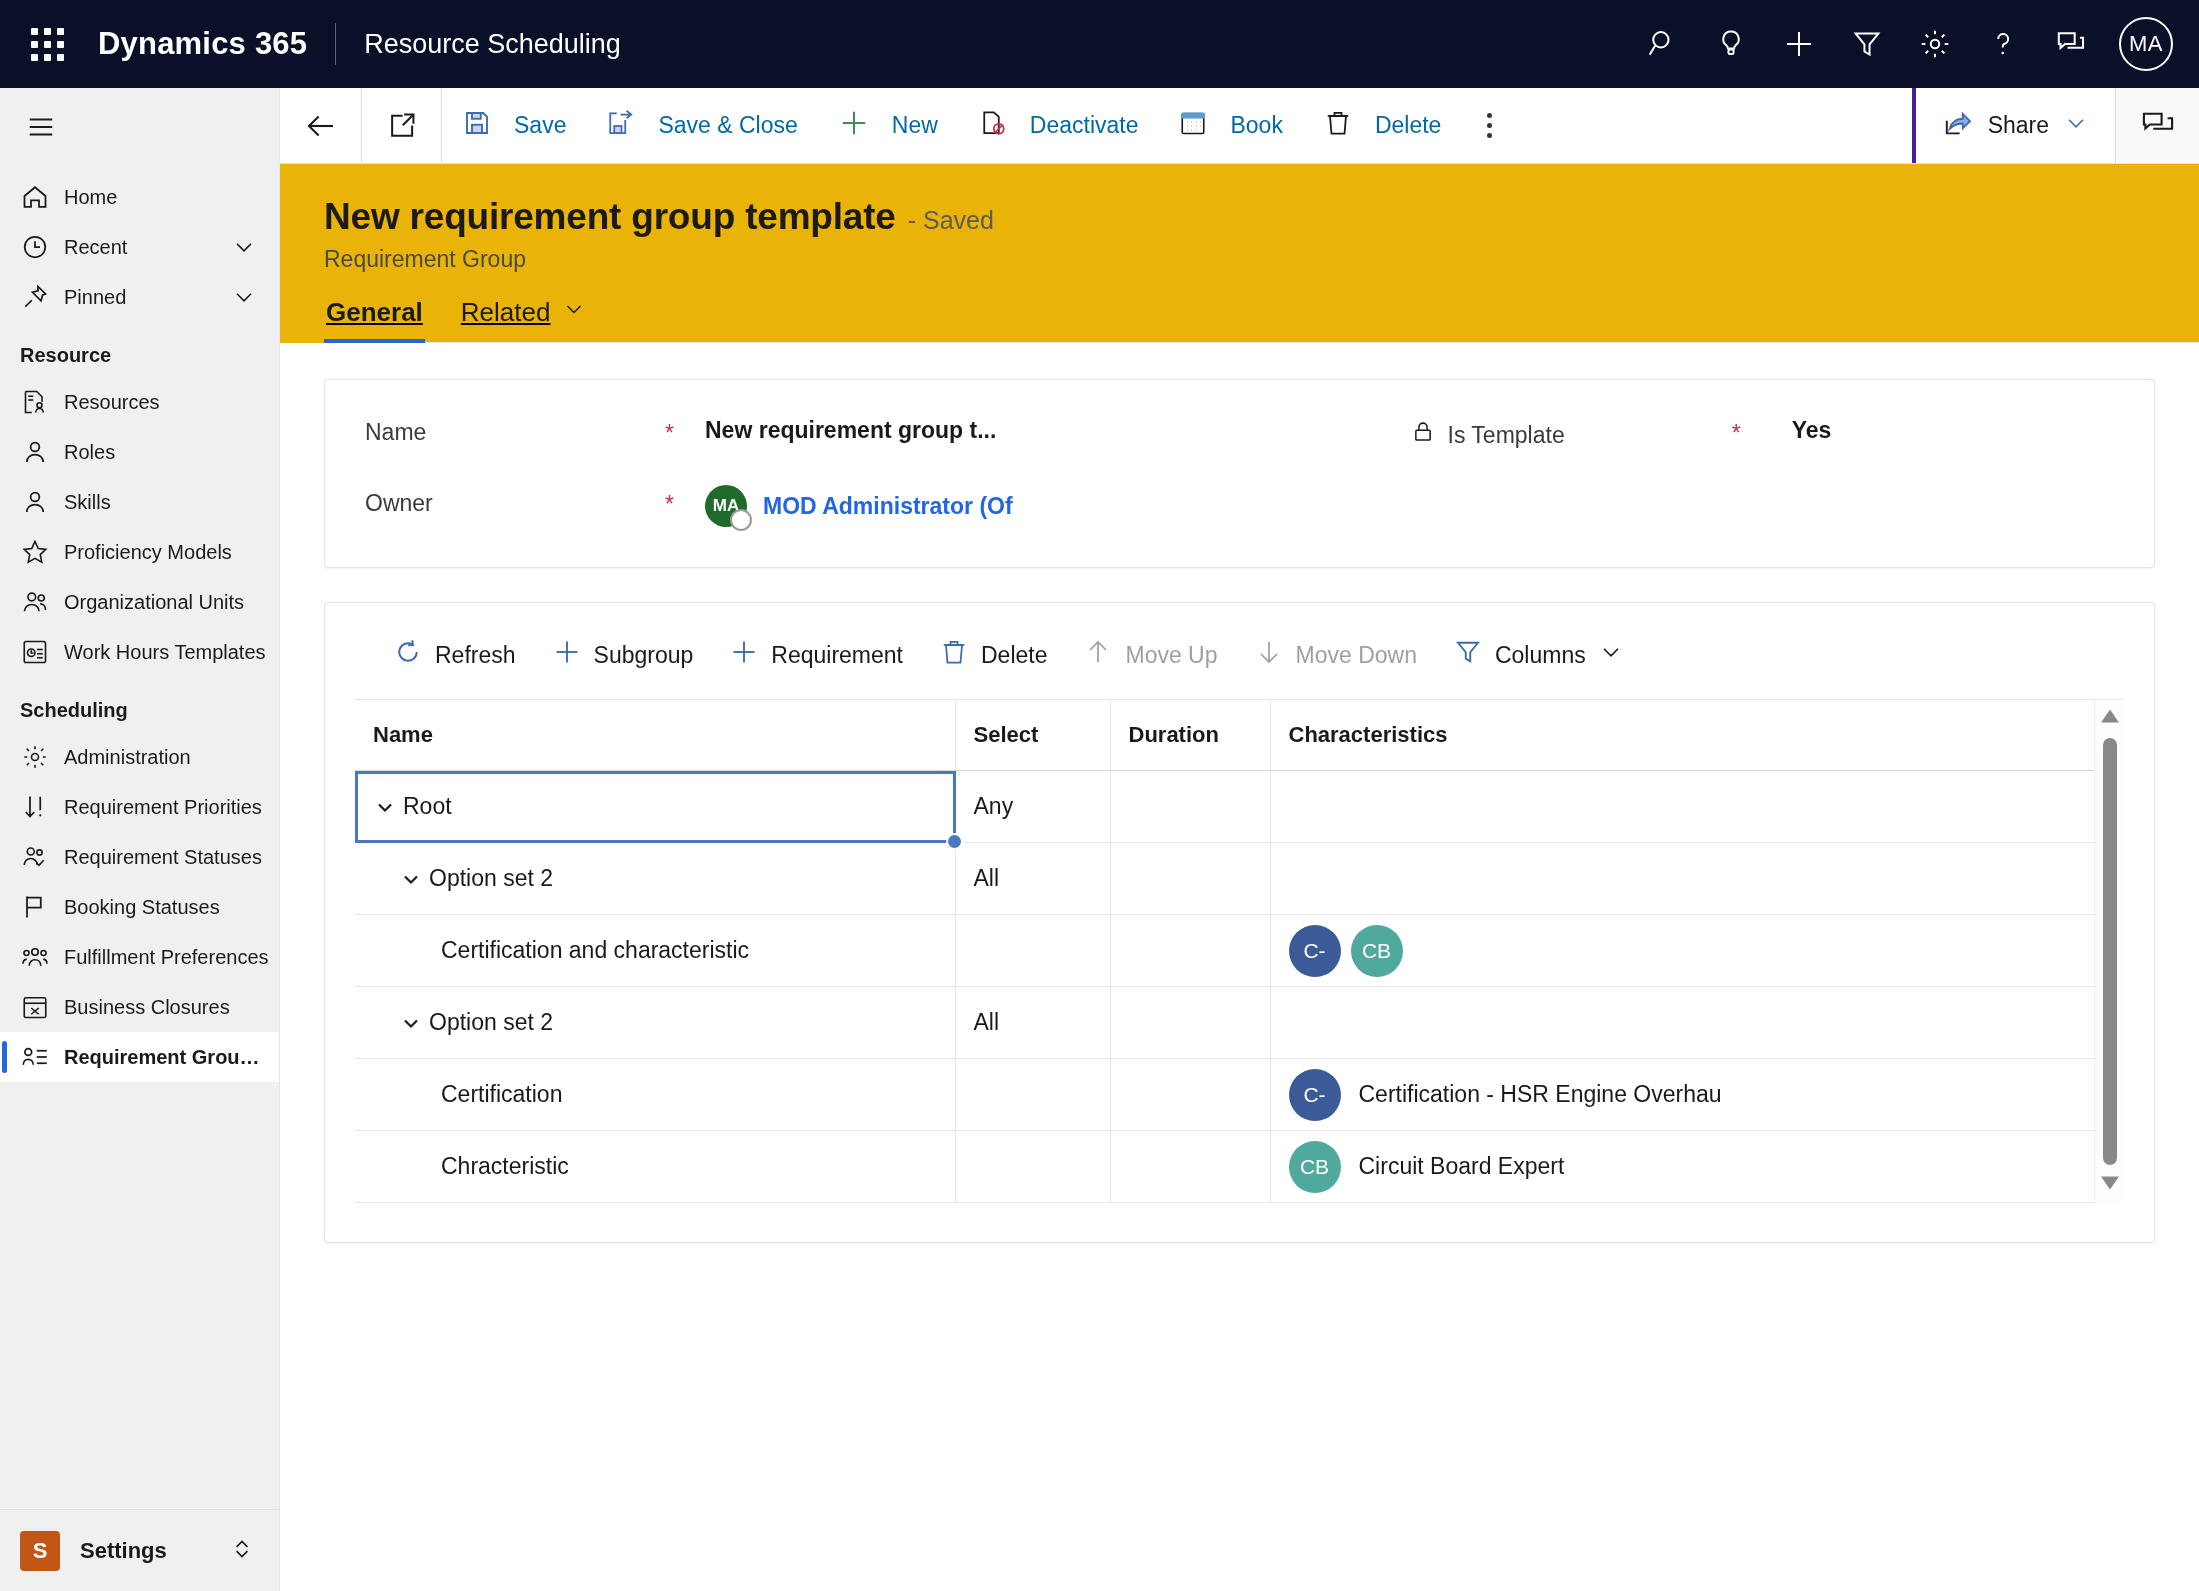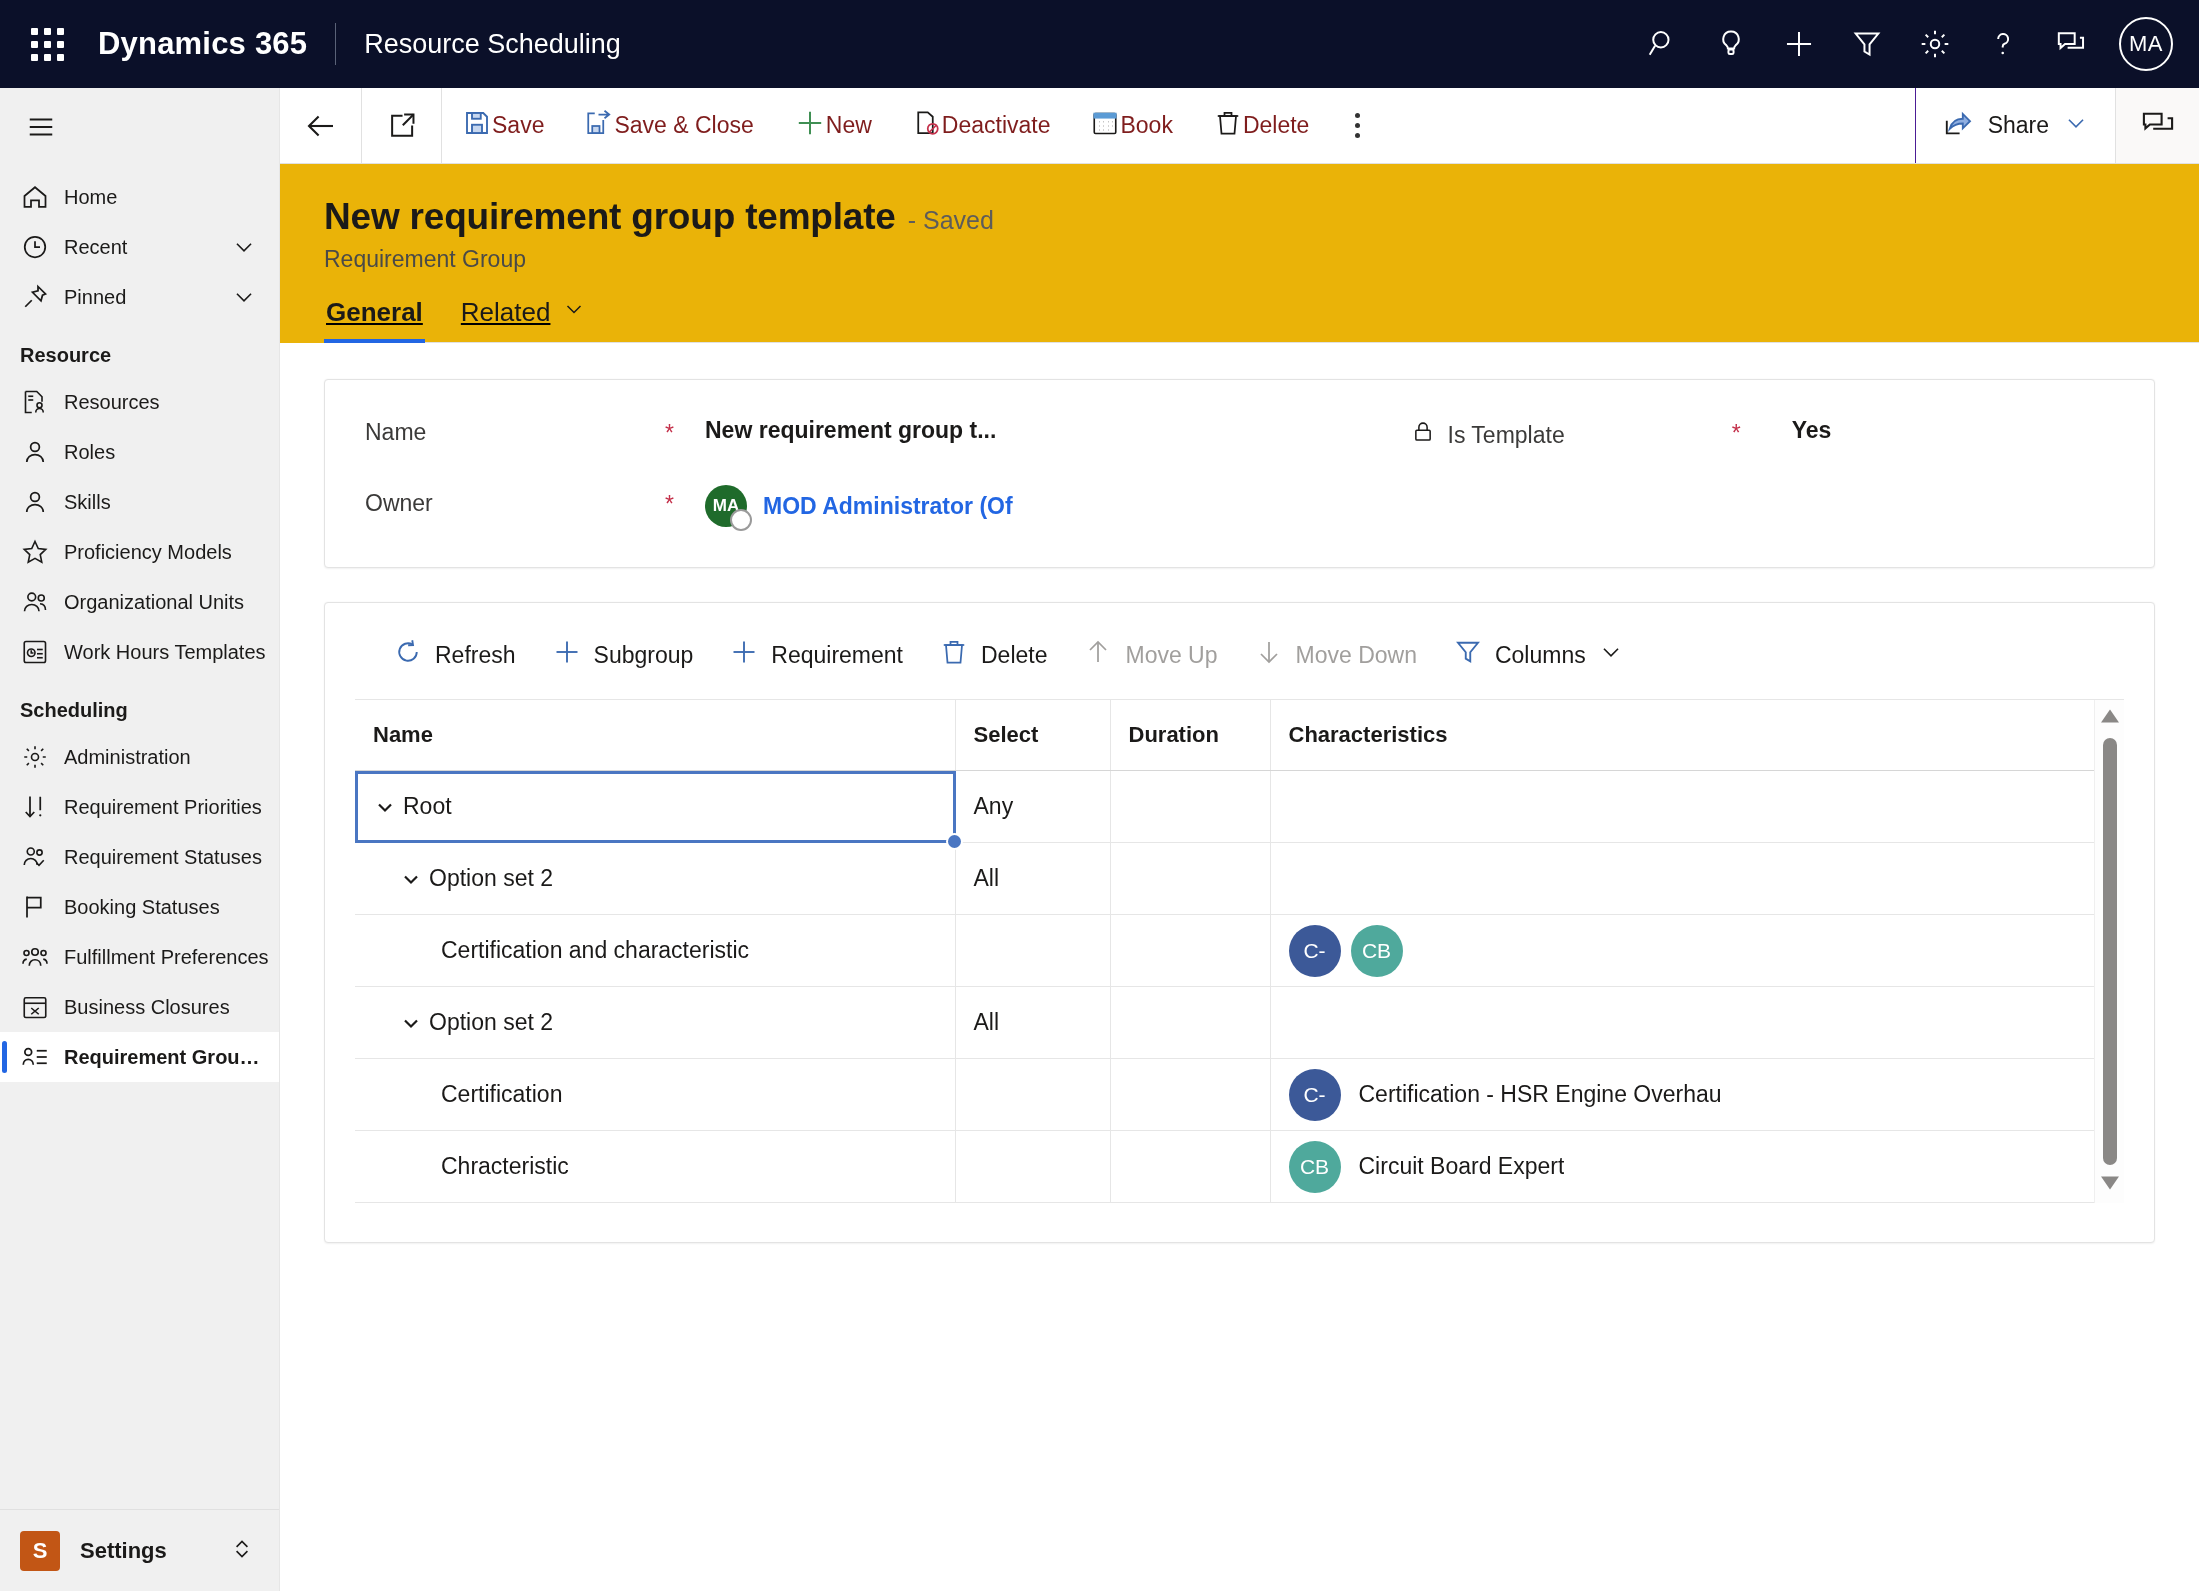--- a/index.html
+++ b/index.html
@@ -111,33 +111,33 @@
   .cmd-back {
     width: 82px; display: flex; align-items: center; justify-content: center;
     border-right: 1px solid #e1e1e1; cursor: pointer;
   }
   .cmd-pop {
     width: 80px; display: flex; align-items: center; justify-content: center;
     border-right: 1px solid #e1e1e1; cursor: pointer;
   }
   .cmd-items { display: flex; align-items: stretch; }
   .cmd-btn {
-    display: flex; align-items: center; gap: 0;
-    padding: 0 20px; cursor: pointer; font-size: 23px; color: #7f1d1d;
+    display: flex; align-items: center; gap: 22px;
+    padding: 0 20px; cursor: pointer; font-size: 23px; color: #0369a1;
     white-space: nowrap;
   }
   .cmd-overflow {
     width: 56px; display: flex; align-items: center; justify-content: center; cursor: pointer;
   }
   .dots-v { display: flex; flex-direction: column; gap: 5px; align-items: center; }
   .dots-v i { width: 5px; height: 5px; border-radius: 50%; background: #333; display: block; }
   .cmd-right { margin-left: auto; display: flex; align-items: stretch; }
   .cmd-share {
     display: flex; align-items: center; gap: 14px; padding: 0 26px;
-    border-left: 1px solid #4c1d95; cursor: pointer; font-size: 23px; color: #1b1a19;
+    border-left: 4px solid #4c1d95; cursor: pointer; font-size: 23px; color: #1b1a19;
   }
   .cmd-chatpane {
     width: 84px; display: flex; align-items: center; justify-content: center;
     background: #faf9f8; cursor: pointer; border-left: 1px solid #e1e1e1;
   }
 
   
   .form-head { padding: 32px 0 0 44px; background: #eab308; }
   .rec-title-line { display: flex; align-items: baseline; }
   .rec-title { font-size: 37px; font-weight: bold; color: #1b1a19; letter-spacing: -.2px; }

